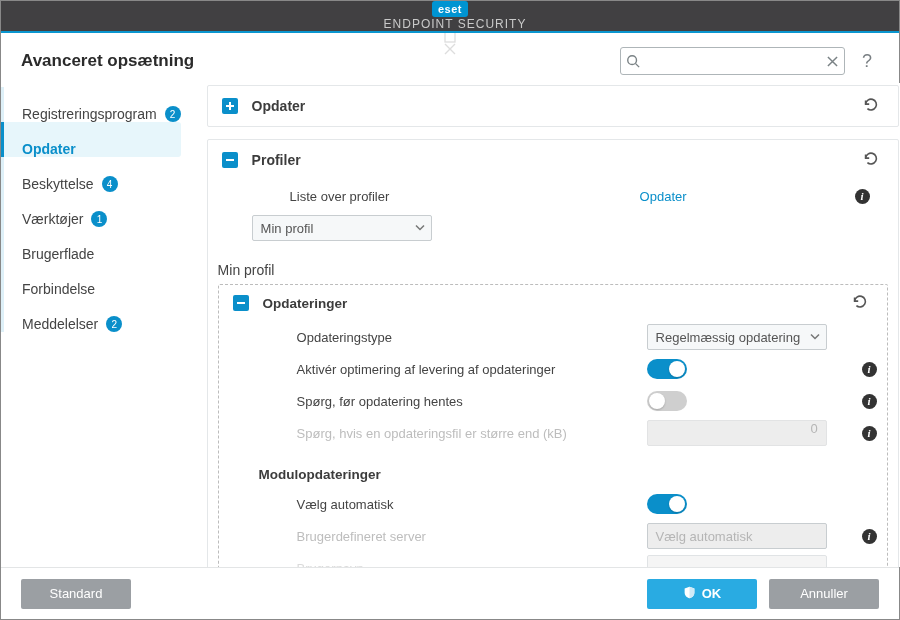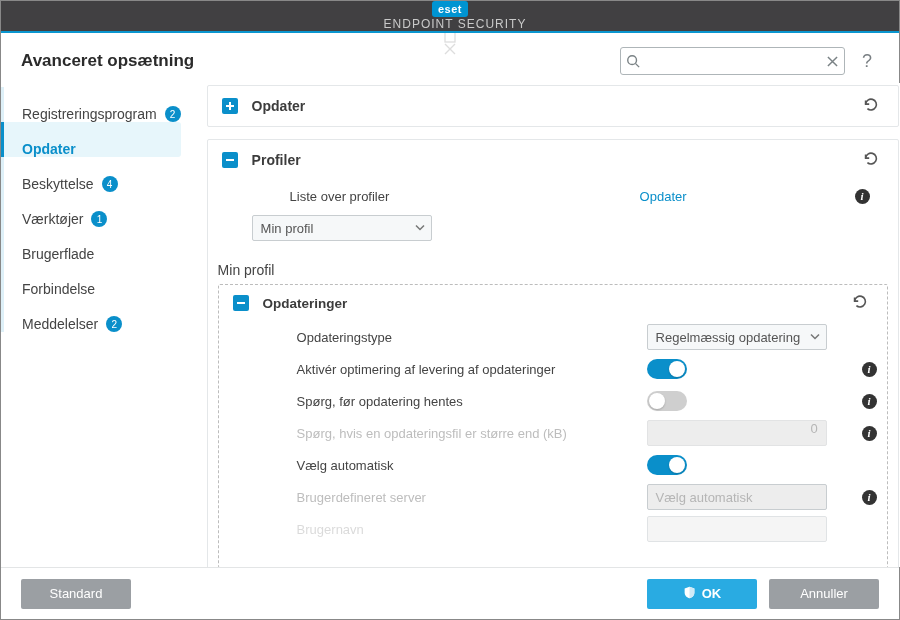--- a/index.html
+++ b/index.html
@@ -272,20 +272,21 @@
             <div class="row">
               <div class="lbl disabled">Spørg, hvis en opdateringsfil er større end (kB)</div>
               <div class="ctrl">
                     <div class="num-input">0</div>
                   </div>
               <div class="info">
                     <span class="info-dot">i</span>
                   </div>
             </div>
 
+            <div class="module-head">Modulopdateringer</div>
             <div class="row">
               <div class="lbl">Vælg automatisk</div>
               <div class="ctrl">
                     <div class="toggle on">
                       <div class="knob"></div>
                     </div>
                   </div>
               <div class="info"></div>
             </div>
             <div class="row">

